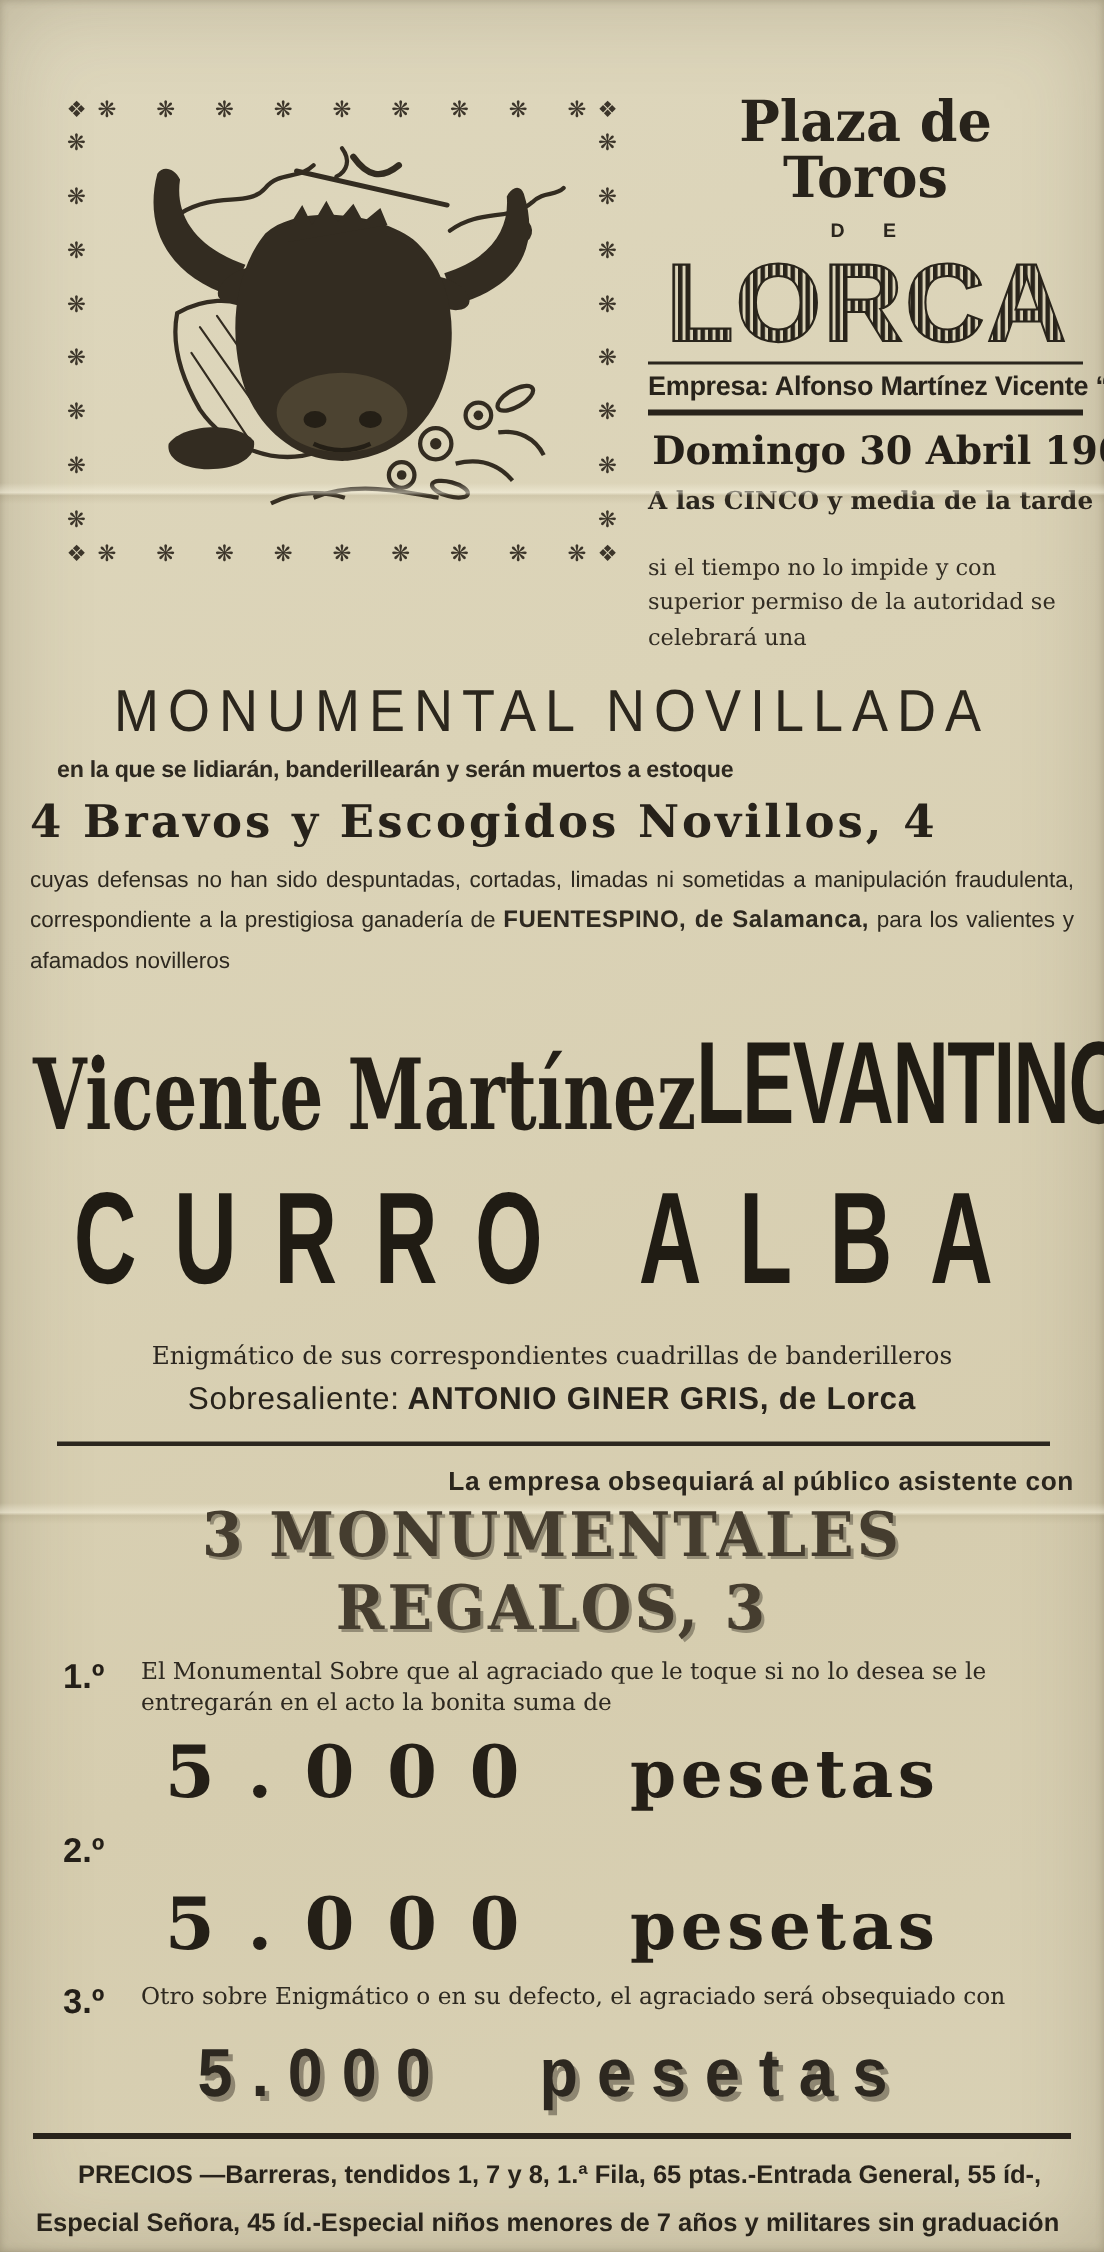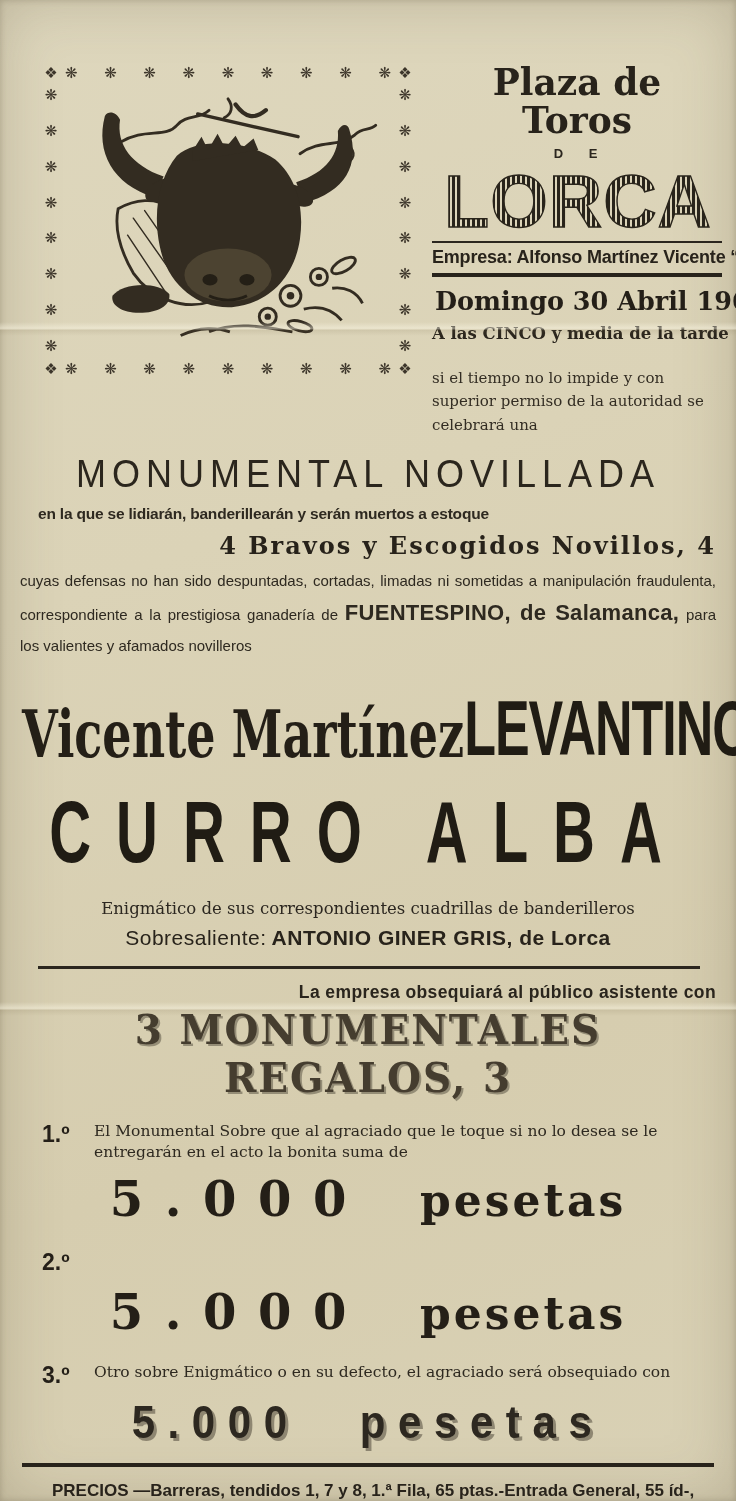--- a/index.html
+++ b/index.html
@@ -45,25 +45,25 @@
     margin-top:8px;white-space:nowrap;color:#2a251d;}
   .weather-note{font-family:"DejaVu Serif",serif;font-size:15px;line-height:1.55;
     text-align:left;margin-top:24px;color:#332d23;}
 
   
   .main{padding:0 20px;}
   .monumental{font-family:"Liberation Sans",sans-serif;font-size:36px;letter-spacing:6px;
     text-align:center;margin-top:16px;color:#2b261d;transform:scaleY(1.1);}
   .lidiar{font-family:"Liberation Sans",sans-serif;font-weight:bold;font-size:15.5px;
     margin:10px 0 0 18px;letter-spacing:-0.2px;color:#2e2920;}
-  .bravos{font-family:"DejaVu Serif",serif;font-weight:bold;font-size:24px;
-    text-align:right;margin-top:8px;letter-spacing:2px;color:#27221a;}
+  .bravos{font-family:"DejaVu Serif",serif;font-weight:bold;font-size:30px;
+    text-align:left;margin-top:8px;letter-spacing:2px;color:#27221a;}
   .defensas{font-family:"Liberation Sans",sans-serif;font-size:15px;line-height:1.75;
     text-align:justify;margin-top:8px;color:#2e2920;}
-  .defensas b{font-size:22px;letter-spacing:.3px;}
+  .defensas b{font-size:16px;letter-spacing:.3px;}
 
   .matador-row{display:flex;justify-content:space-between;align-items:flex-end;
     height:100px;margin-top:14px;padding:0 2px;}
   .matador-name{font-family:"DejaVu Serif",serif;font-weight:bold;font-size:46px;
     white-space:nowrap;transform:scaleY(1.42);transform-origin:bottom;color:#241f17;}
   .matador-apodo{font-family:"Liberation Sans",sans-serif;font-weight:bold;font-size:52px;
     letter-spacing:-1px;white-space:nowrap;transform:scaleY(1.5);transform-origin:bottom;color:#201c14;}
   .triunfador{font-family:"Liberation Sans",sans-serif;font-weight:bold;font-size:17px;
     text-align:center;margin-top:16px;color:#2a251d;}
   .curro{font-family:"Liberation Sans",sans-serif;font-weight:bold;font-size:58px;
@@ -74,21 +74,21 @@
   .sobresaliente{text-align:center;margin-top:8px;color:#28231b;}
   .sobresaliente .lbl{font-family:"Liberation Sans",sans-serif;font-size:21px;letter-spacing:.5px;}
   .sobresaliente .nm{font-family:"Liberation Sans",sans-serif;font-weight:bold;font-size:21px;letter-spacing:.5px;}
 
   .rule-3{border:0;border-top:3px solid #2b261e;margin:16px 16px 0 18px;}
   .gift-intro{font-family:"Liberation Sans",sans-serif;font-weight:bold;font-size:17.5px;
     margin:13px 0 0 50px;letter-spacing:.4px;color:#2a251d;text-align:right;}
   .gift-title{font-family:"DejaVu Serif",serif;font-weight:bold;font-size:39px;
     text-align:center;margin-top:4px;letter-spacing:2px;color:#453d2f;
     text-shadow:2px 2px 0 rgba(43,37,27,.38);transform:scaleY(1.05);}
-  .gift-item{display:grid;grid-template-columns:52px 1fr;padding:0 6px 0 22px;margin-top:22px;}
+  .gift-item{display:grid;grid-template-columns:52px 1fr;padding:0 6px 0 22px;margin-top:10px;}
   .gift-num{font-family:"Liberation Sans",sans-serif;font-weight:bold;font-size:23px;color:#241f18;}
   .gift-text{font-family:"DejaVu Serif",serif;font-size:15.5px;line-height:1.35;color:#2e2920;}
   .amount{display:flex;justify-content:center;align-items:baseline;gap:52px;margin-top:8px;color:#241f17;}
   .amount .num{font-family:"DejaVu Serif",serif;font-weight:bold;font-size:48px;letter-spacing:.45em;}
   .amount .cur{font-family:"DejaVu Serif",serif;font-weight:bold;font-size:44px;letter-spacing:3px;}
   .amount.shaded{gap:60px;transform:scaleY(1.08);margin-top:10px;}
   .amount.shaded .num,.amount.shaded .cur{
     font-family:"Liberation Sans",sans-serif;font-weight:bold;font-size:42px;
     letter-spacing:.3em;text-shadow:3px 3px 0 rgba(40,34,24,.42);color:#2d2820;}
 

